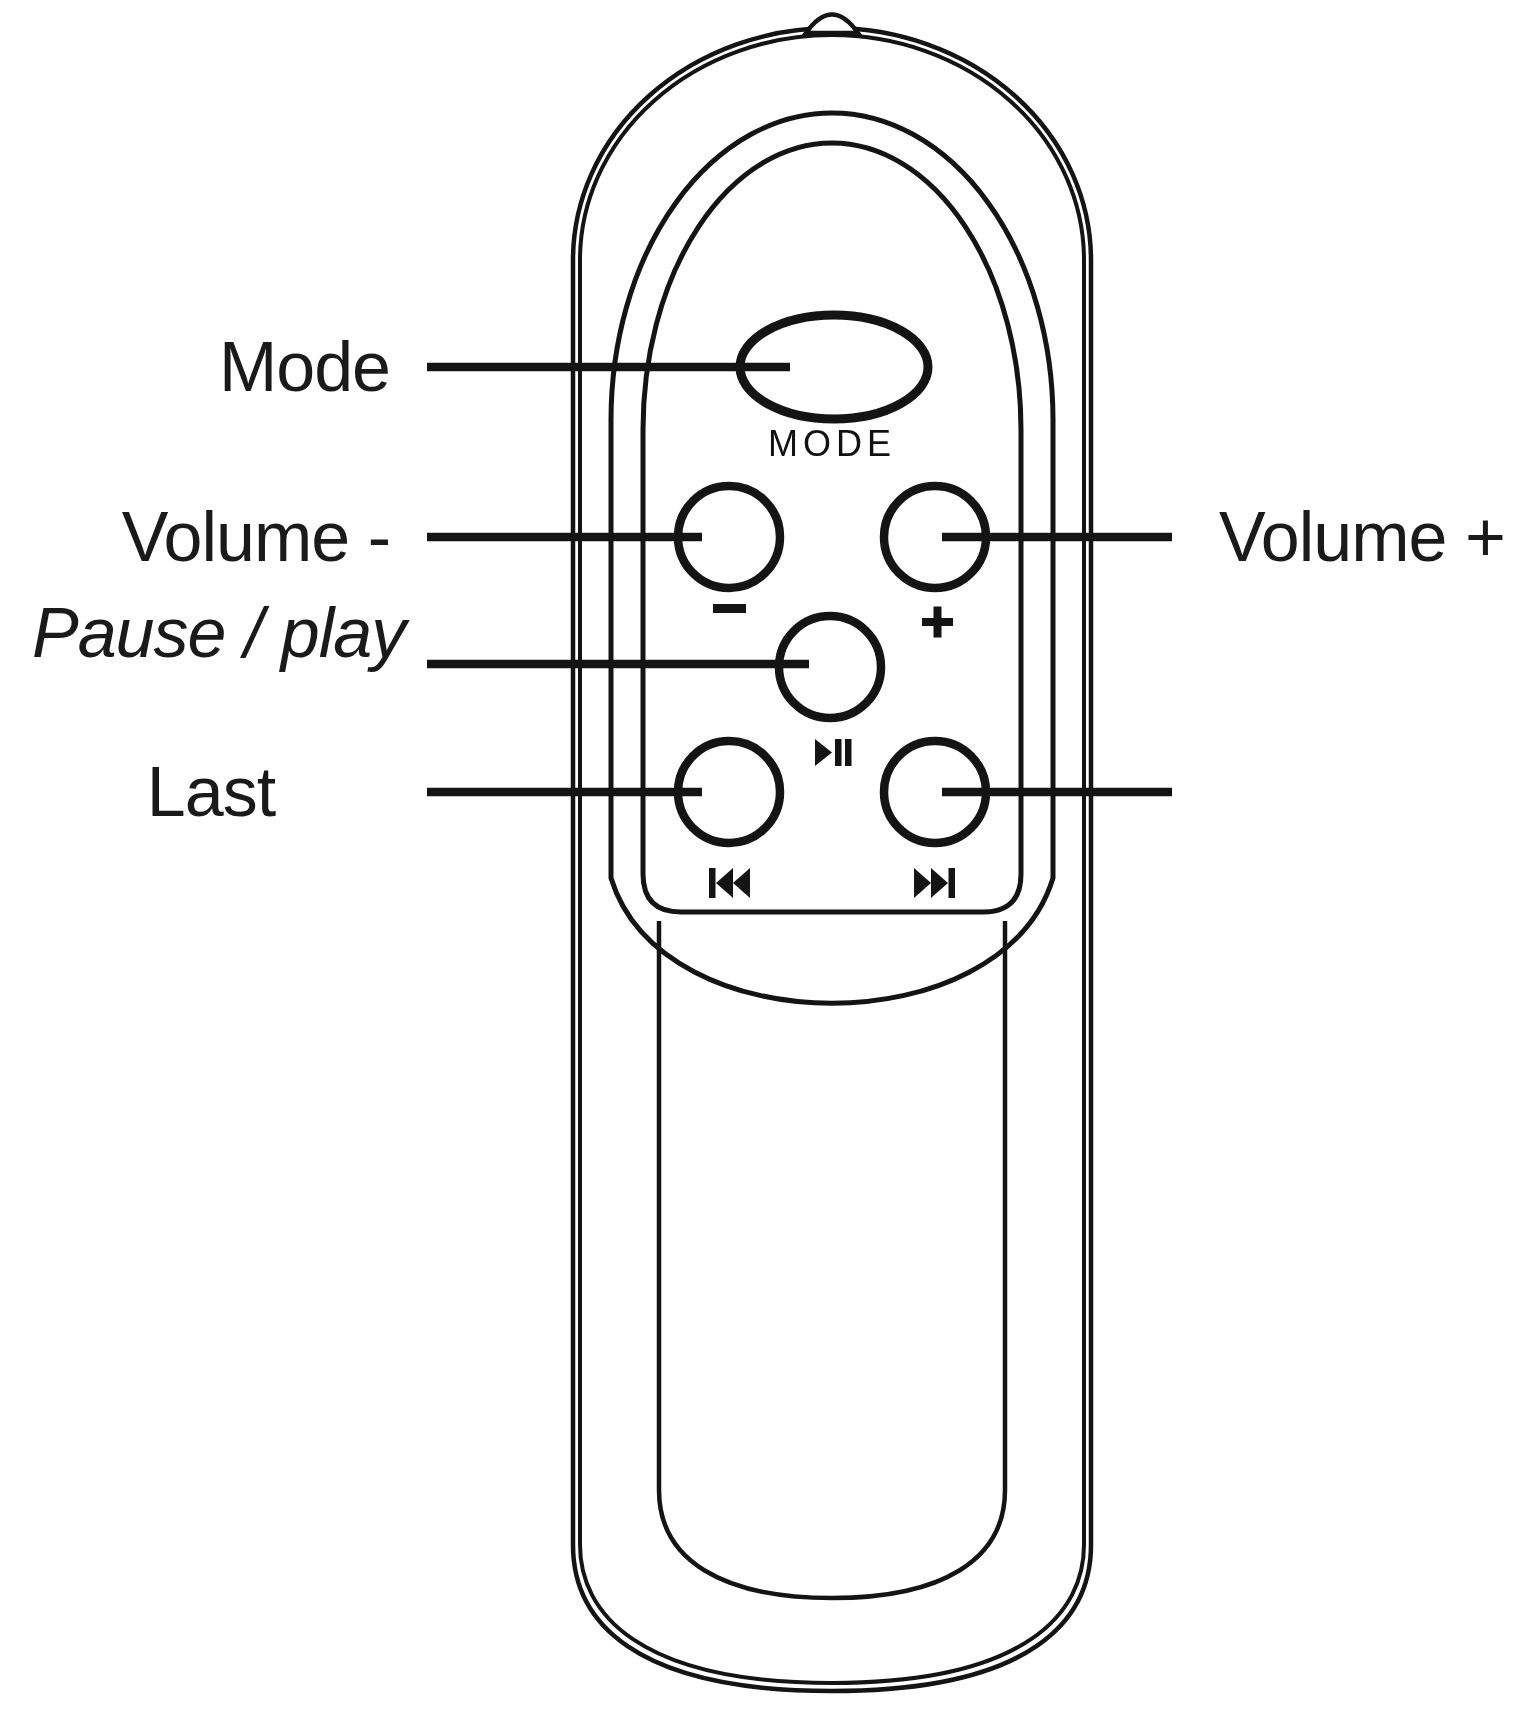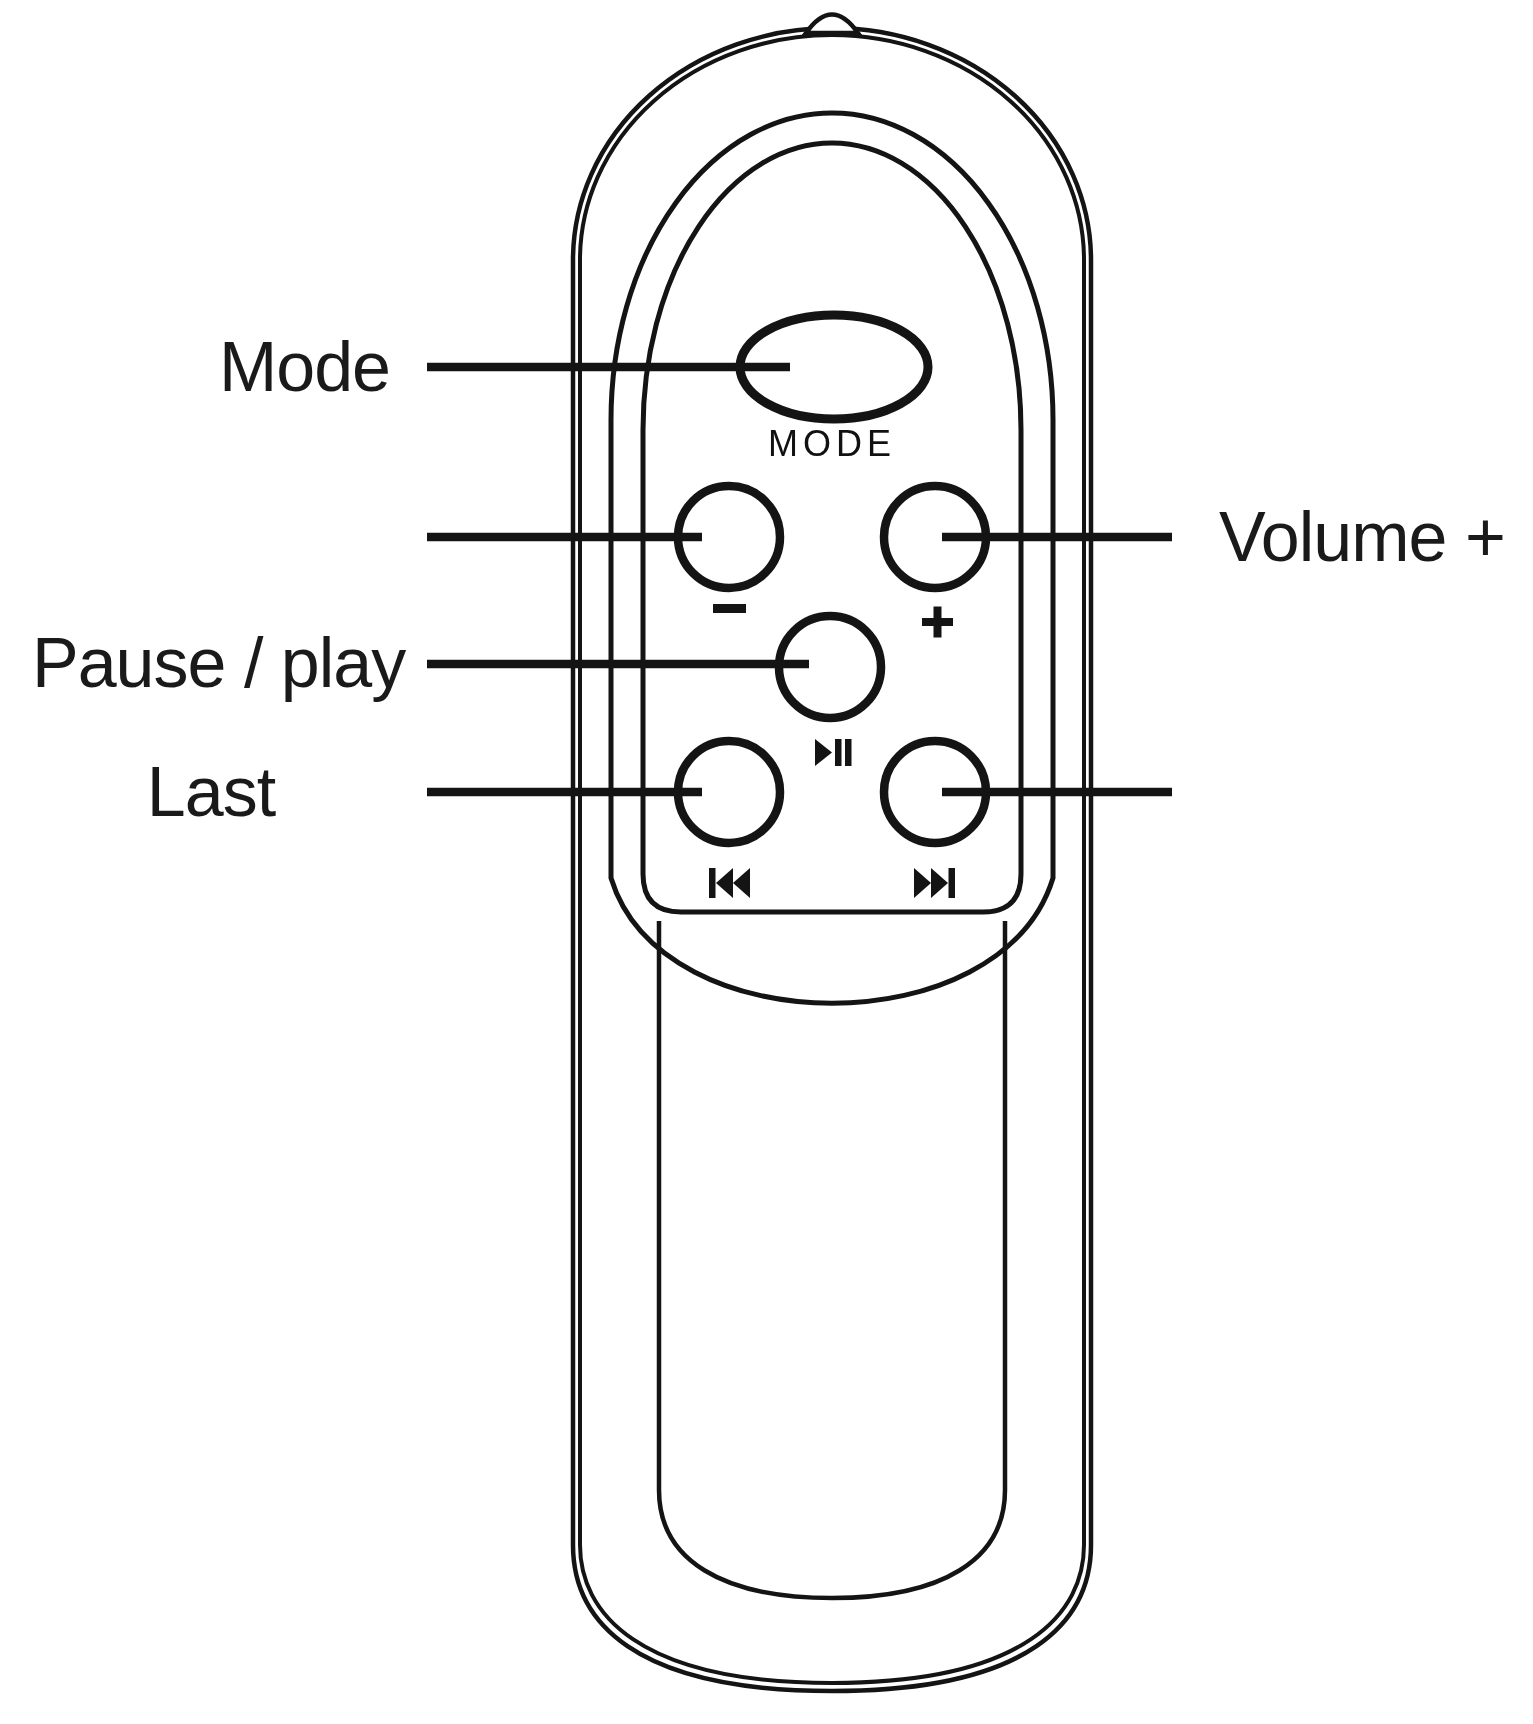--- a/index.html
+++ b/index.html
@@ -106,19 +106,20 @@
         <line x1="395" y1="537" x2="670" y2="537"></line>
         <line x1="395" y1="664" x2="777" y2="664"></line>
         <line x1="395" y1="792" x2="670" y2="792"></line>
         <line x1="910" y1="537" x2="1140" y2="537"></line>
         <line x1="910" y1="792" x2="1140" y2="792"></line>
       </g>
     </g>
   </svg>
 
   <div class="callout left" style="top:322px;">Mode</div>
-  <div class="callout left" style="top:618px;">Pause / play</div>
+  <div class="callout left" style="top:492px;">Volume -</div>
+  <div class="callout left" style="top:588px;font-style:italic;">Pause / play</div>
   <div class="callout left" style="top:747px;text-align:center;">Last</div>
   <div class="callout right" style="top:492px;">Volume +</div>
 
   <div class="panel-caption">MODE</div>
 
 </div>
 
 </body></html>

